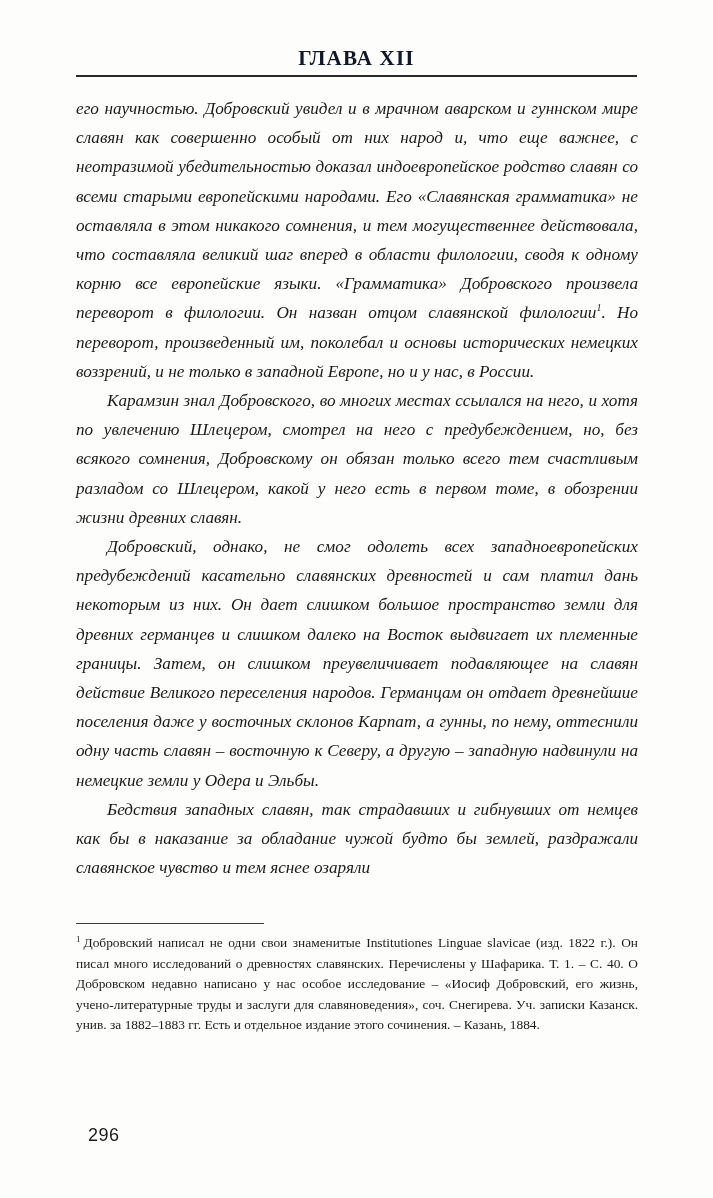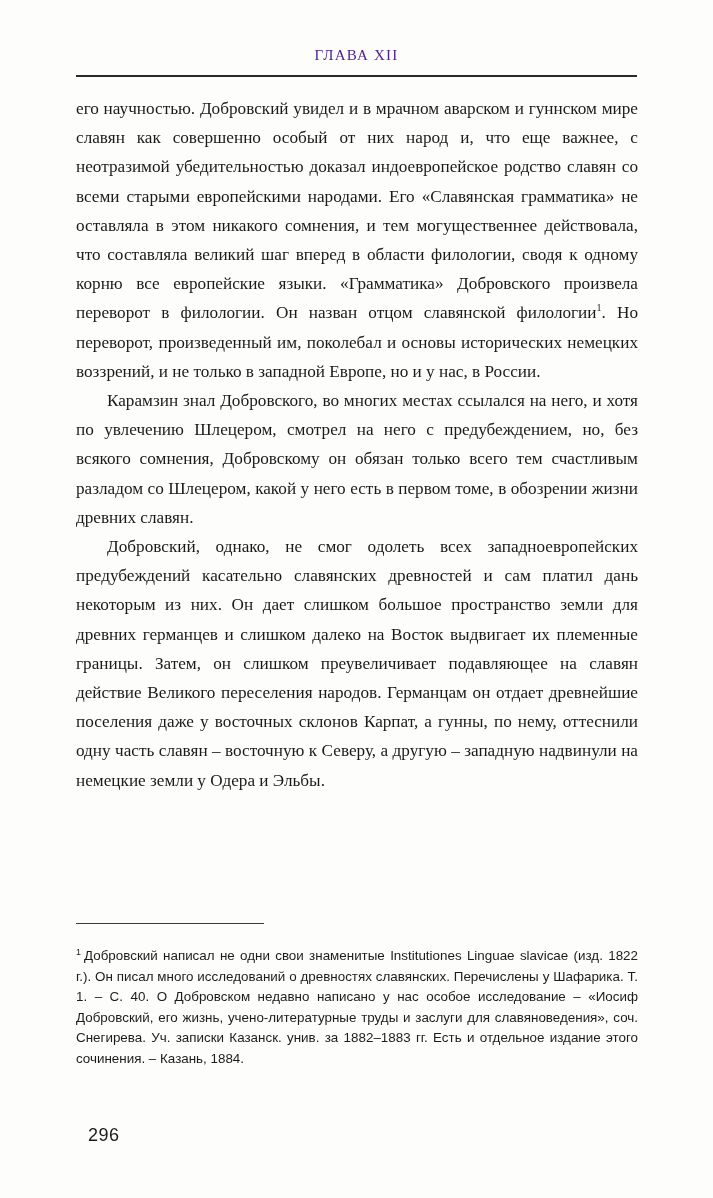--- a/index.html
+++ b/index.html
@@ -24,42 +24,43 @@
   }
   .header {
     position: absolute;
     left: 75px;
     top: 46px;
     width: 563px;
     text-align: center;
   }
   .header-title {
     font-family: "Liberation Serif", serif;
-    font-size: 15px;
+    font-size: 21px;
     letter-spacing: 1.2px;
-    color: #4c1d95;
-    font-weight: 400;
+    color: #0f172a;
+    font-weight: 700;
   }
   .header-rule {
     position: absolute;
     left: 76px;
     top: 75px;
     width: 561px;
     height: 2px;
     background: #2a2a2a;
   }
   .body-text {
     position: absolute;
     left: 76px;
     top: 94px;
     width: 562px;
     font-size: 17.2px;
     line-height: 29.2px;
     text-align: justify;
     color: #1a1a1a;
+    font-style: italic;
   }
   .body-text p {
     margin: 0;
     text-indent: 31px;
   }
   .body-text p.first {
     text-indent: 0;
   }
   sup.fnref {
     font-size: 10px;
@@ -72,26 +73,25 @@
     top: 923px;
     width: 188px;
     height: 1px;
     background: #3a3a3a;
   }
   .footnote {
     position: absolute;
     left: 76px;
     top: 933px;
     width: 562px;
-    font-family: Liberation Sans, sans-serif;
+    font-family: Liberation Serif, serif;
     font-size: 13.4px;
     line-height: 20.6px;
     text-align: justify;
     color: #1c1c1c;
-    margin-top: 13px;
   }
   .footnote p {
     margin: 0;
     text-indent: 0;
   }
   .footnote sup.marker {
     font-size: 9px;
     vertical-align: super;
     line-height: 0;
     margin-right: 3px;
@@ -114,20 +114,21 @@
 
   <div class="header">
     <span class="header-title">ГЛАВА XII</span>
   </div>
   <div class="header-rule"></div>
 
   <div class="body-text">
     <p class="first"><span>его научностью. Добровский увидел и в мрачном аварском и гуннском мире славян как совершенно особый от них народ и, что еще важнее, с неотразимой убедительностью доказал индоевропейское родство славян со всеми старыми европейскими народами. Его «Славянская грамматика» не оставляла в этом никакого сомнения, и тем могущественнее действовала, что составляла великий шаг вперед в области филологии, сводя к одному корню все европейские языки. «Грамматика» Добровского произвела переворот в филологии. Он назван отцом славянской филологии</span><sup class="fnref">1</sup><span>. Но переворот, произведенный им, поколебал и основы исторических немецких воззрений, и не только в западной Европе, но и у нас, в России.</span></p>
     <p>Карамзин знал Добровского, во многих местах ссылался на него, и хотя по увлечению Шлецером, смотрел на него с предубеждением, но, без всякого сомнения, Добровскому он обязан только всего тем счастливым разладом со Шлецером, какой у него есть в первом томе, в обозрении жизни древних славян.</p>
     <p>Добровский, однако, не смог одолеть всех западноевропейских предубеждений касательно славянских древностей и сам платил дань некоторым из них. Он дает слишком большое пространство земли для древних германцев и слишком далеко на Восток выдвигает их племенные границы. Затем, он слишком преувеличивает подавляющее на славян действие Великого переселения народов. Германцам он отдает древнейшие поселения даже у восточных склонов Карпат, а гунны, по нему, оттеснили одну часть славян – восточную к Северу, а другую – западную надвинули на немецкие земли у Одера и Эльбы.</p>
+    <p>Бедствия западных славян, так страдавших и гибнувших от немцев как бы в наказание за обладание чужой будто бы землей, раздражали славянское чувство и тем яснее озаряли</p>
   </div>
 
   <div class="footnote-rule"></div>
 
   <div class="footnote">
     <p><sup class="marker">1</sup><span>Добровский написал не одни свои знаменитые Institutiones Linguae slavicae (изд. 1822 г.). Он писал много исследований о древностях славянских. Перечислены у Шафарика. Т. 1. – С. 40. О Добровском недавно написано у нас особое исследование – «Иосиф Добровский, его жизнь, учено-литературные труды и заслуги для славяноведения», соч. Снегирева. Уч. записки Казанск. унив. за 1882–1883 гг. Есть и отдельное издание этого сочинения. – Казань, 1884.</span></p>
   </div>
 
   <div class="page-number">296</div>
 

